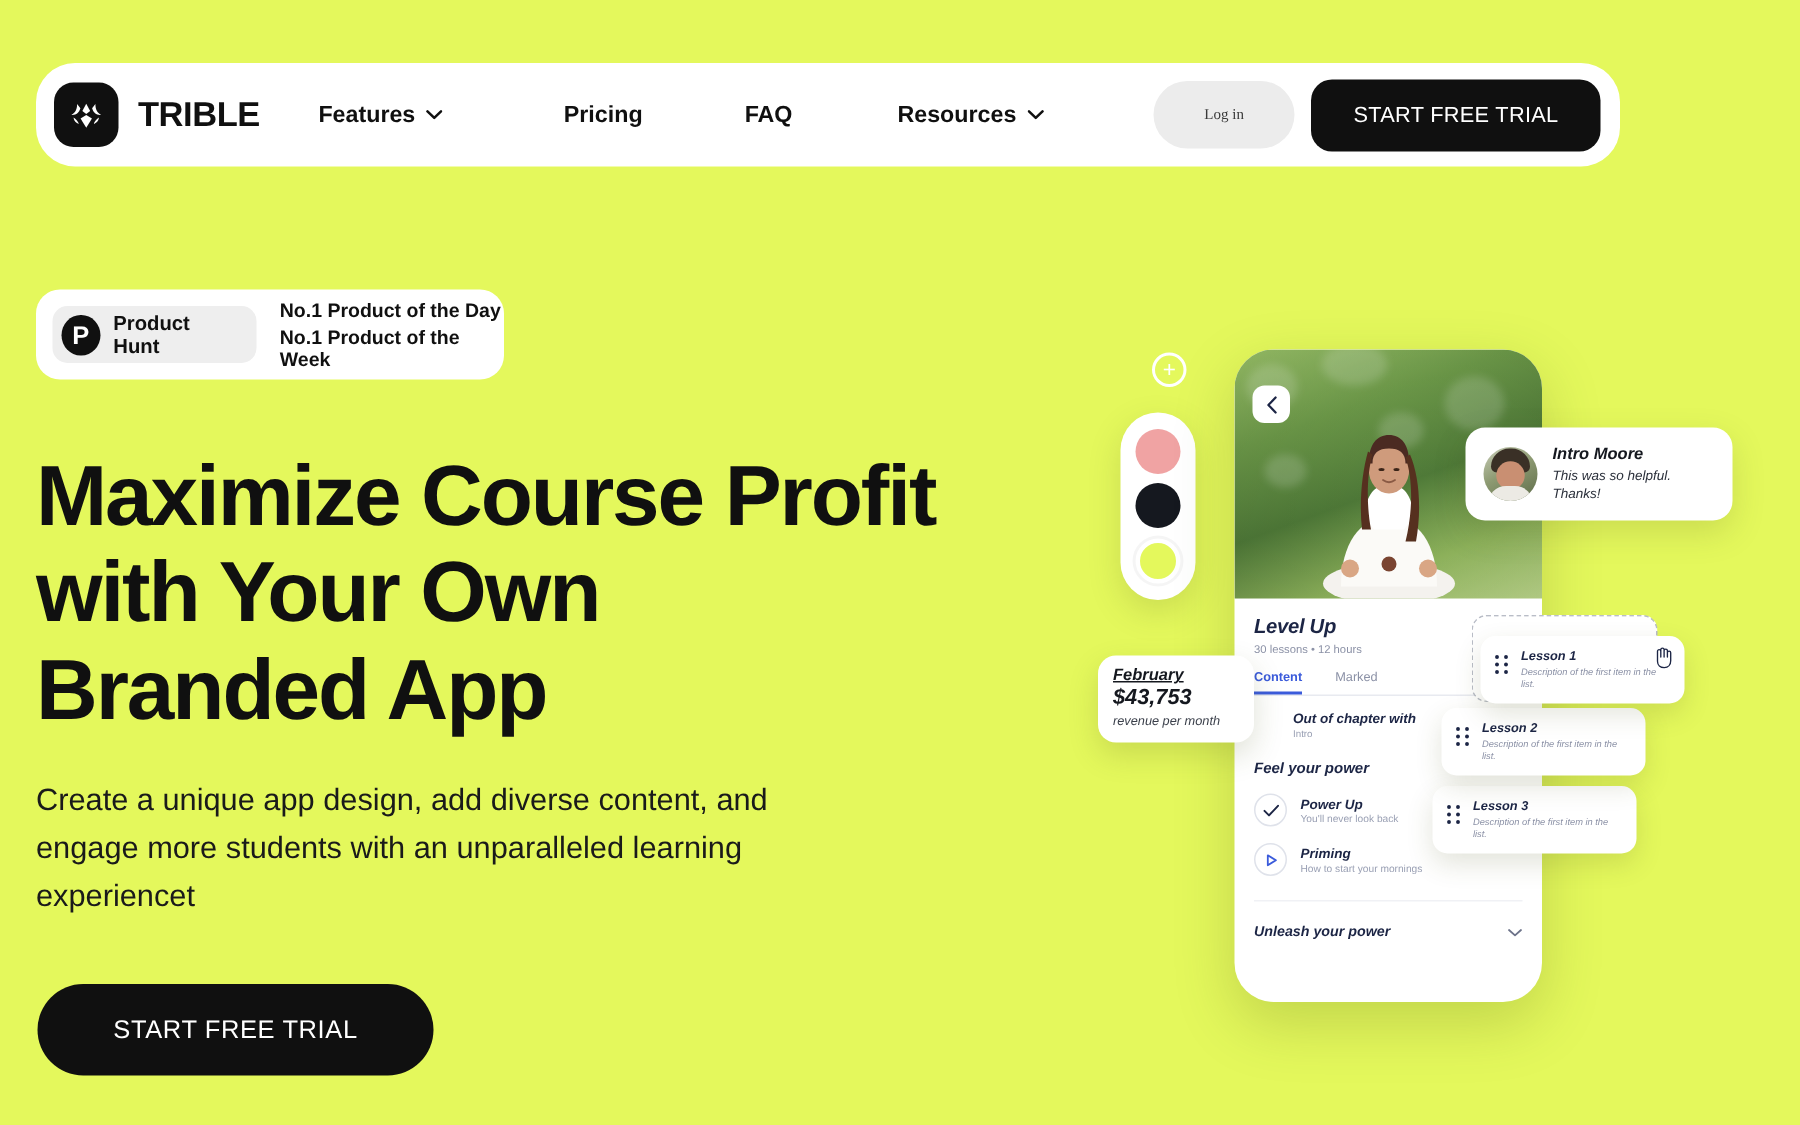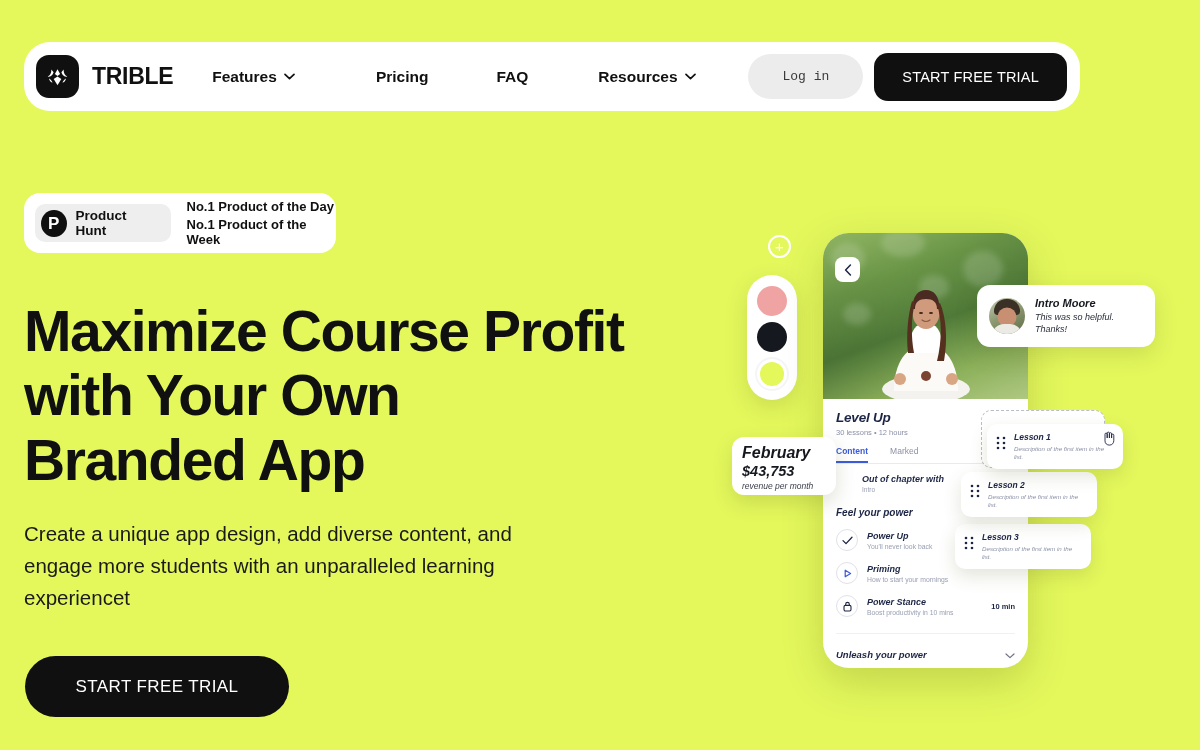--- a/index.html
+++ b/index.html
@@ -48,21 +48,21 @@
   .nav-link.l0 { margin-left: 11px; }
   .nav-link.l1 { margin-left: 81px; }
   .nav-link.l2 { margin-left: 68px; }
   .nav-link.l3 { margin-left: 70px; }
   .caret { display: inline-block; width: 11px; height: 7px; }
   .caret svg { display: block; }
   .nav-actions { display: flex; align-items: center; gap: 11px; margin-left: auto; }
   .btn-login {
     background: #ececec; color: #3a3a3a;
     border: none; border-radius: 999px;
-    font-size: 13px; font-family: Liberation Mono, monospace;
+    font-size: 10px; font-family: Liberation Serif, serif;
     padding: 0 34px; height: 45px;
     cursor: pointer;
   }
   .btn-trial-nav {
     background: #101010; color: #ffffff;
     border: none; border-radius: 14px;
     font-size: 14.5px; font-family: inherit;
     padding: 0 28px; height: 48px;
     cursor: pointer; letter-spacing: 0.2px;
   }
@@ -234,21 +234,21 @@
   .t-name { font-size: 11px; font-weight: bold; font-style: italic; color: #15181f; }
   .t-msg { font-size: 9px; font-style: italic; color: #2a2f3a; line-height: 1.35; margin-top: 2px; }
 
   .revenue {
     position: absolute; left: 17px; top: 212px;
     width: 104px; height: 58px;
     background: #ffffff; border-radius: 12px;
     box-shadow: 0 8px 20px rgba(80,90,30,0.18);
     padding: 7px 0 0 10px;
   }
-  .rev-m { font-size: 16px; font-weight: bold; font-style: italic; color: #15181f; }
+  .rev-m { font-size: 11px; font-weight: bold; font-style: italic; color: #15181f; text-decoration: underline; }
   .rev-v { font-size: 14.5px; font-weight: bold; font-style: italic; color: #15181f; margin-top: 1px;}
   .rev-l { font-size: 8.5px; font-style: italic; color: #3a3f4a; margin-top: 2px;}
 
   .lesson-stack { position: absolute; left: 240px; top: 185px; width: 170px; height: 165px; }
   .ghost-card {
     position: absolute; left: 26px; top: 0;
     width: 124px; height: 58px;
     border: 1.5px dashed #b9bdc7; border-radius: 10px;
     background: #ffffff;
   }
@@ -420,33 +420,20 @@
             <svg width="11" height="11" viewBox="0 0 11 11">
                 <path d="M3.2 2.2 L8.6 5.5 L3.2 8.8 Z" fill="none" stroke="#3b5bdb" stroke-width="1.2" stroke-linejoin="round"></path>
               </svg>
           </div>
           <div class="lesson-tx">
             <div class="lesson-n">Priming</div>
             <div class="lesson-d">How to start your mornings</div>
           </div>
         </div>
 
-        <div class="lesson-row">
-          <div class="lesson-ic">
-            <svg width="9" height="11" viewBox="0 0 9 11">
-              <rect x="1" y="4.4" width="7" height="5.6" rx="1.4" fill="none" stroke="#1c2545" stroke-width="1.1"></rect>
-              <path d="M2.7 4.4 V3.2 A1.8 1.8 0 0 1 6.3 3.2 V4.4" fill="none" stroke="#1c2545" stroke-width="1.1"></path>
-            </svg>
-          </div>
-          <div class="lesson-tx">
-            <div class="lesson-n">Power Stance</div>
-            <div class="lesson-d">Boost productivity in 10 mins</div>
-          </div>
-          <div class="lesson-time">10 min</div>
-        </div>
 
         <div class="accordion">
           <div class="accordion-t">Unleash your power</div>
           <span>
             <svg width="10" height="6" viewBox="0 0 10 6">
                 <path d="M1 1 L5 4.6 L9 1" fill="none" stroke="#6d738a" stroke-width="1.2" stroke-linecap="round" stroke-linejoin="round"></path>
               </svg>
           </span>
         </div>
       </div>

